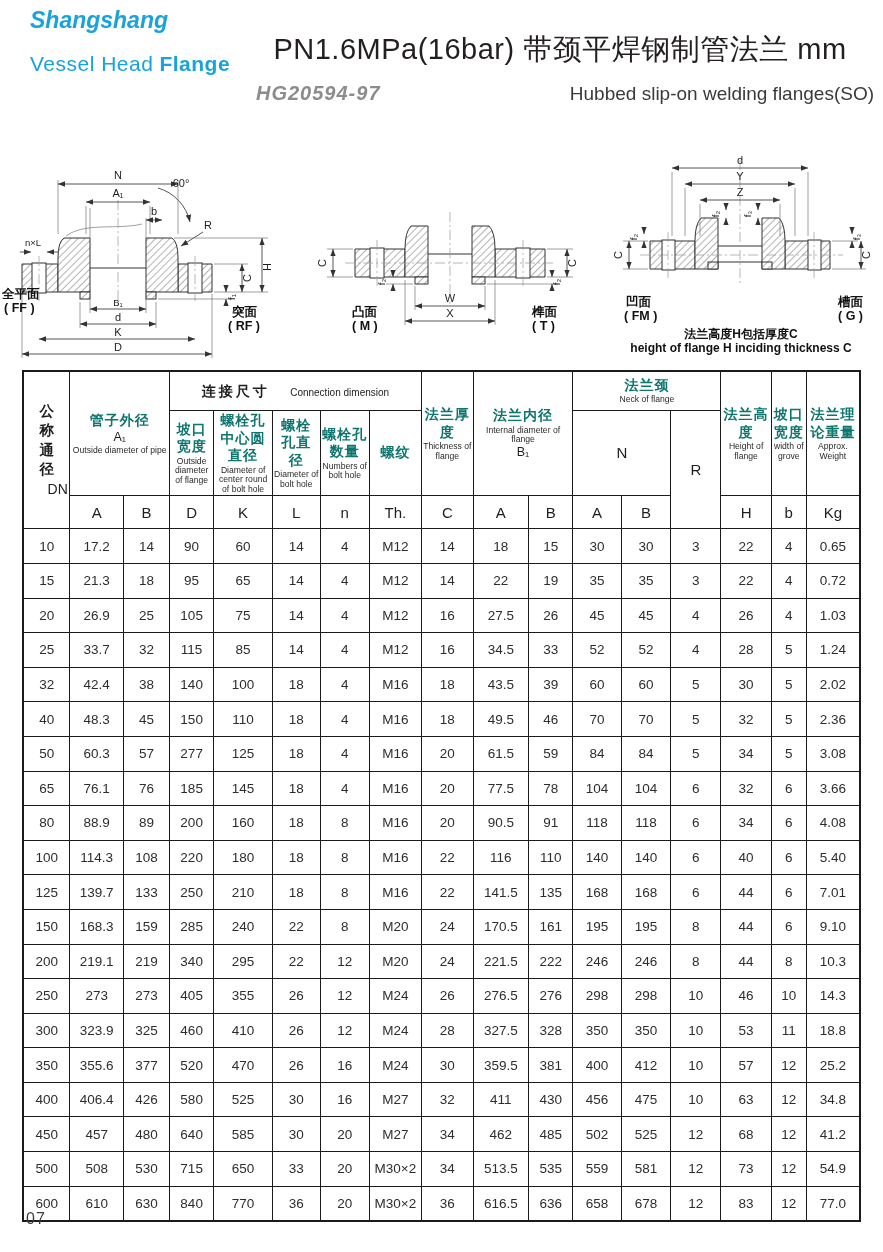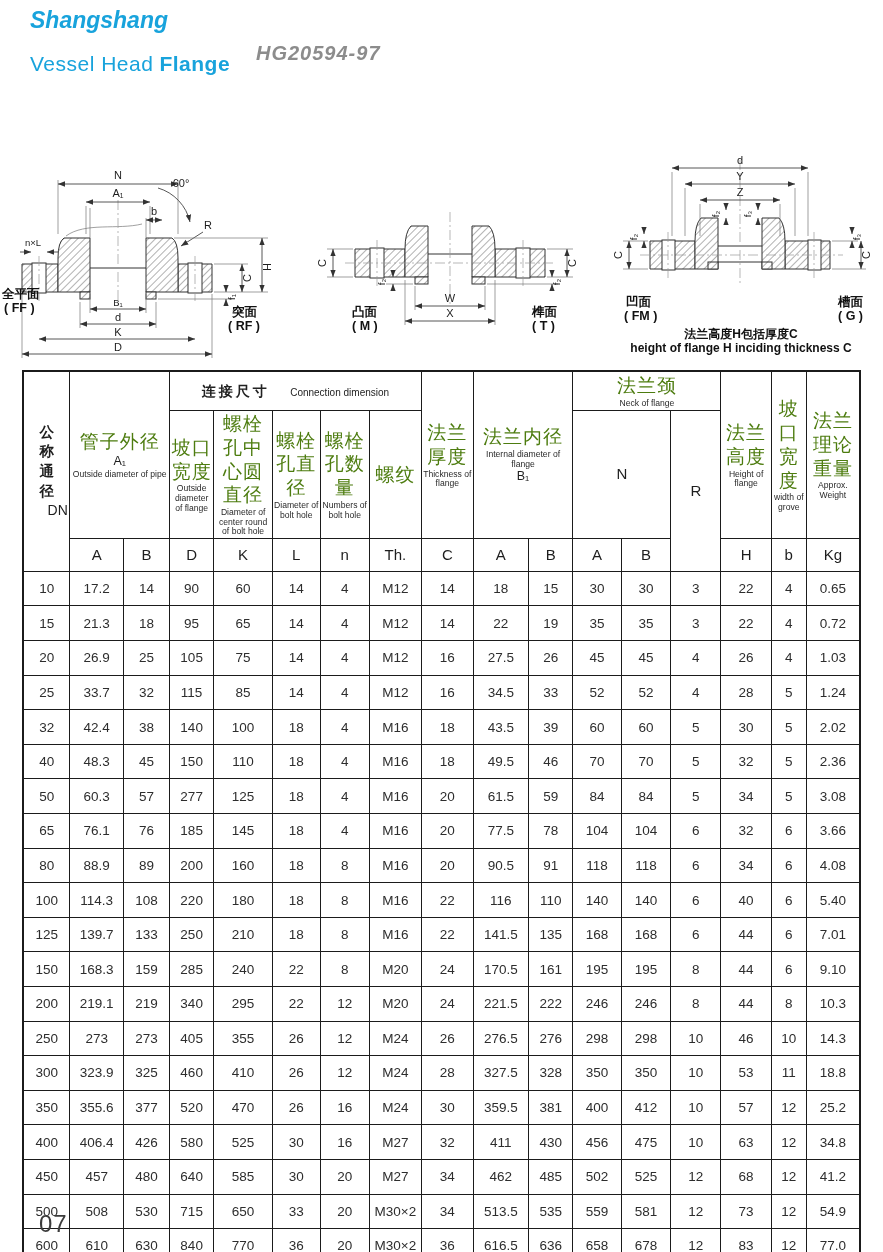--- a/index.html
+++ b/index.html
@@ -31,43 +31,45 @@
 
   
   .spec-table{position:absolute;left:22px;top:370px;width:839px;border-collapse:collapse;table-layout:fixed;}
   .spec-table,.spec-table th,.spec-table td{border:1.4px solid #1b1b1b;}
   .spec-table{border-width:2px;}
   .spec-table th{font-weight:normal;padding:1px;vertical-align:middle;}
   .spec-table td{text-align:center;height:33.6px;font-size:13.5px;color:#2d2d2d;padding:0;}
   .r1 th{height:36px;}
   .r2 th{height:70px;}
   .r3 th{height:30px;}
-  .cn{display:block;font-size:19px;font-weight:normal;color:#4d7c0f;letter-spacing:1px;line-height:1.25;}
+  .cn{display:block;font-size:14px;font-weight:bold;color:#0f766e;letter-spacing:1px;line-height:1.25;}
   .en{display:block;font-size:8.6px;color:#2a2a2a;line-height:1.12;margin-top:1px;}
   .sym{display:block;font-size:12.5px;color:#1e1e1e;line-height:1.2;}
   .letter{font-size:15px;color:#1e1e1e;}
   .dn-stack span{display:block;font-size:14.5px;font-weight:bold;line-height:1.35;color:#1e1e1e;}
   .dn-stack .dn-en{font-weight:normal;font-size:14px;margin-left:22px;}
 
-  .page-num{position:absolute;left:26px;top:1210px;font-size:24px;color:#3c3c3c;letter-spacing:1px;margin-left:13px;}
+  .page-num{position:absolute;left:26px;top:1210px;font-size:16px;color:#3c3c3c;letter-spacing:1px;}
 </style>
 </head>
 <body>
 
 <div class="page">
 
   <div class="logo">
     <div class="brand">Shangshang</div>
     <div class="tagline">
       <span>Vessel Head</span><span class="t2">Flange</span>
     </div>
   </div>
   <div class="titles">
+    <div class="main-title">PN1.6MPa(16bar) 带颈平焊钢制管法兰  mm</div>
     <div class="sub-row">
       <span class="standard">HG20594-97</span>
+      <span class="subtitle-en">Hubbed slip-on welding flanges(SO)</span>
     </div>
   </div>
 
   <div class="drawings">
 
     <svg width="300" height="220" viewBox="0 0 300 220">
       <defs>
         <pattern id="hatch" width="5" height="5" patternUnits="userSpaceOnUse" patternTransform="rotate(45)">
           <rect width="5" height="5" fill="#ffffff"></rect>
           <line x1="0" y1="0" x2="0" y2="5" stroke="#666" stroke-width="1"></line>

